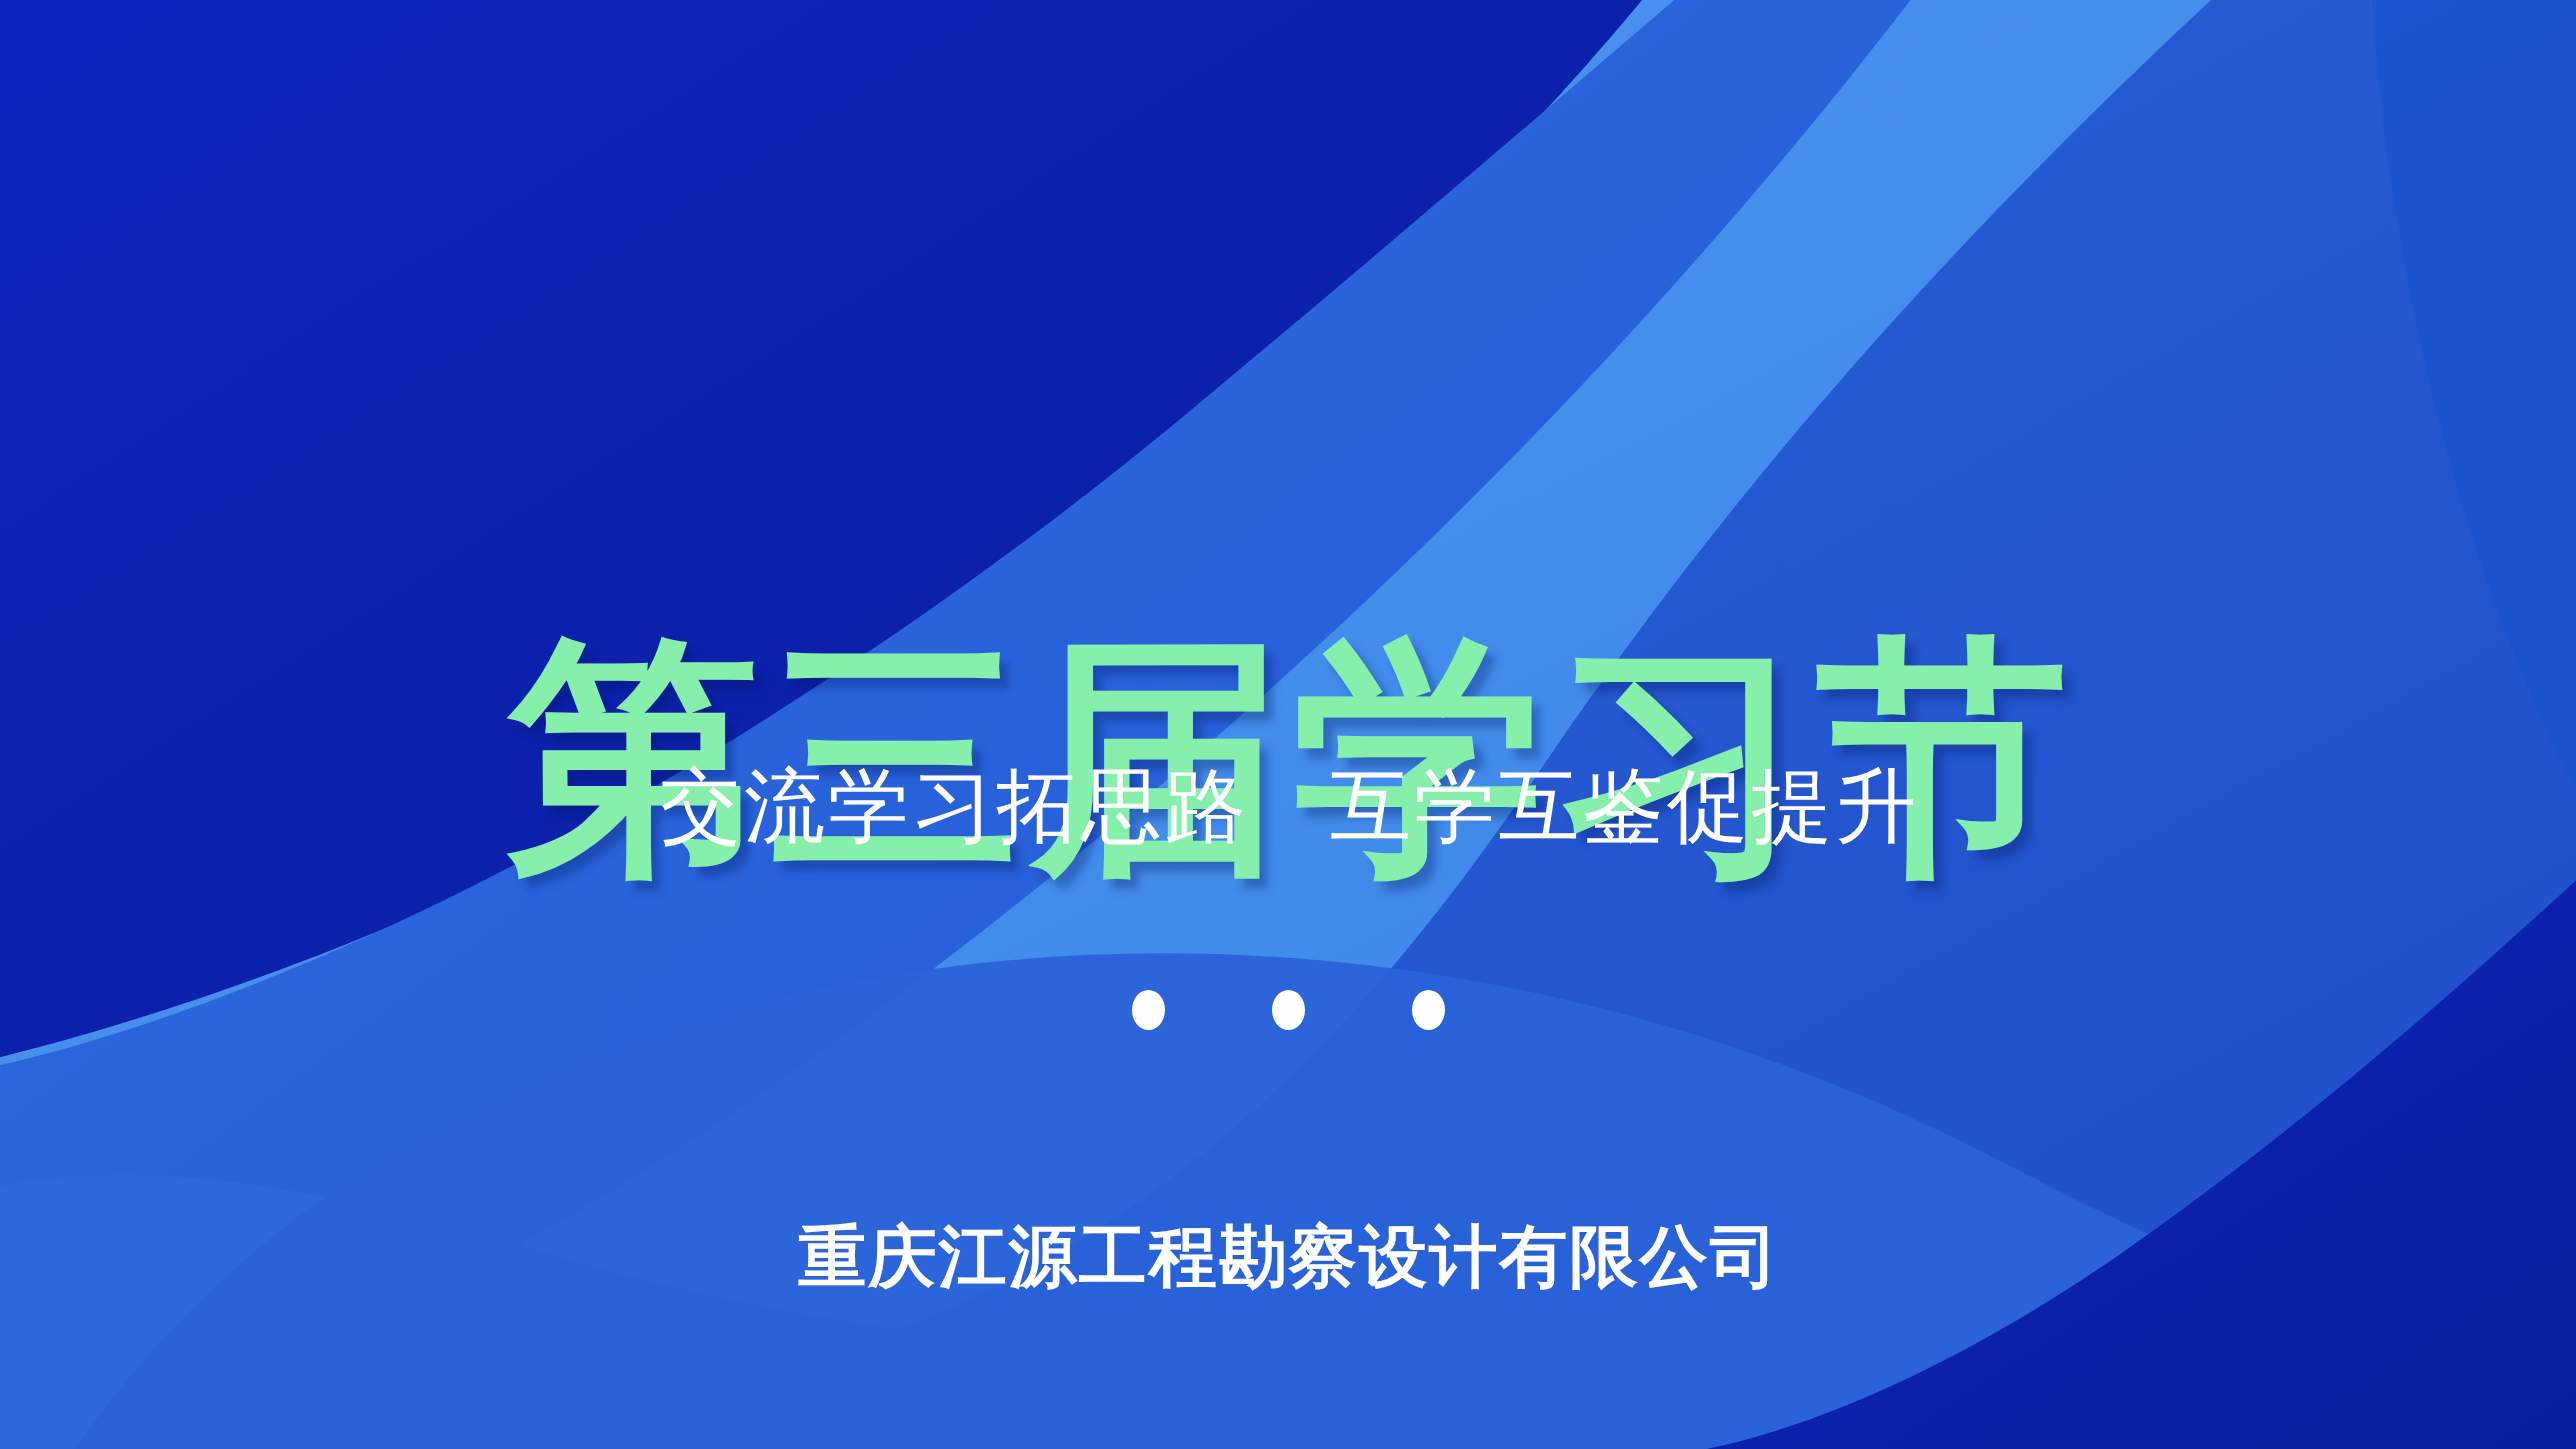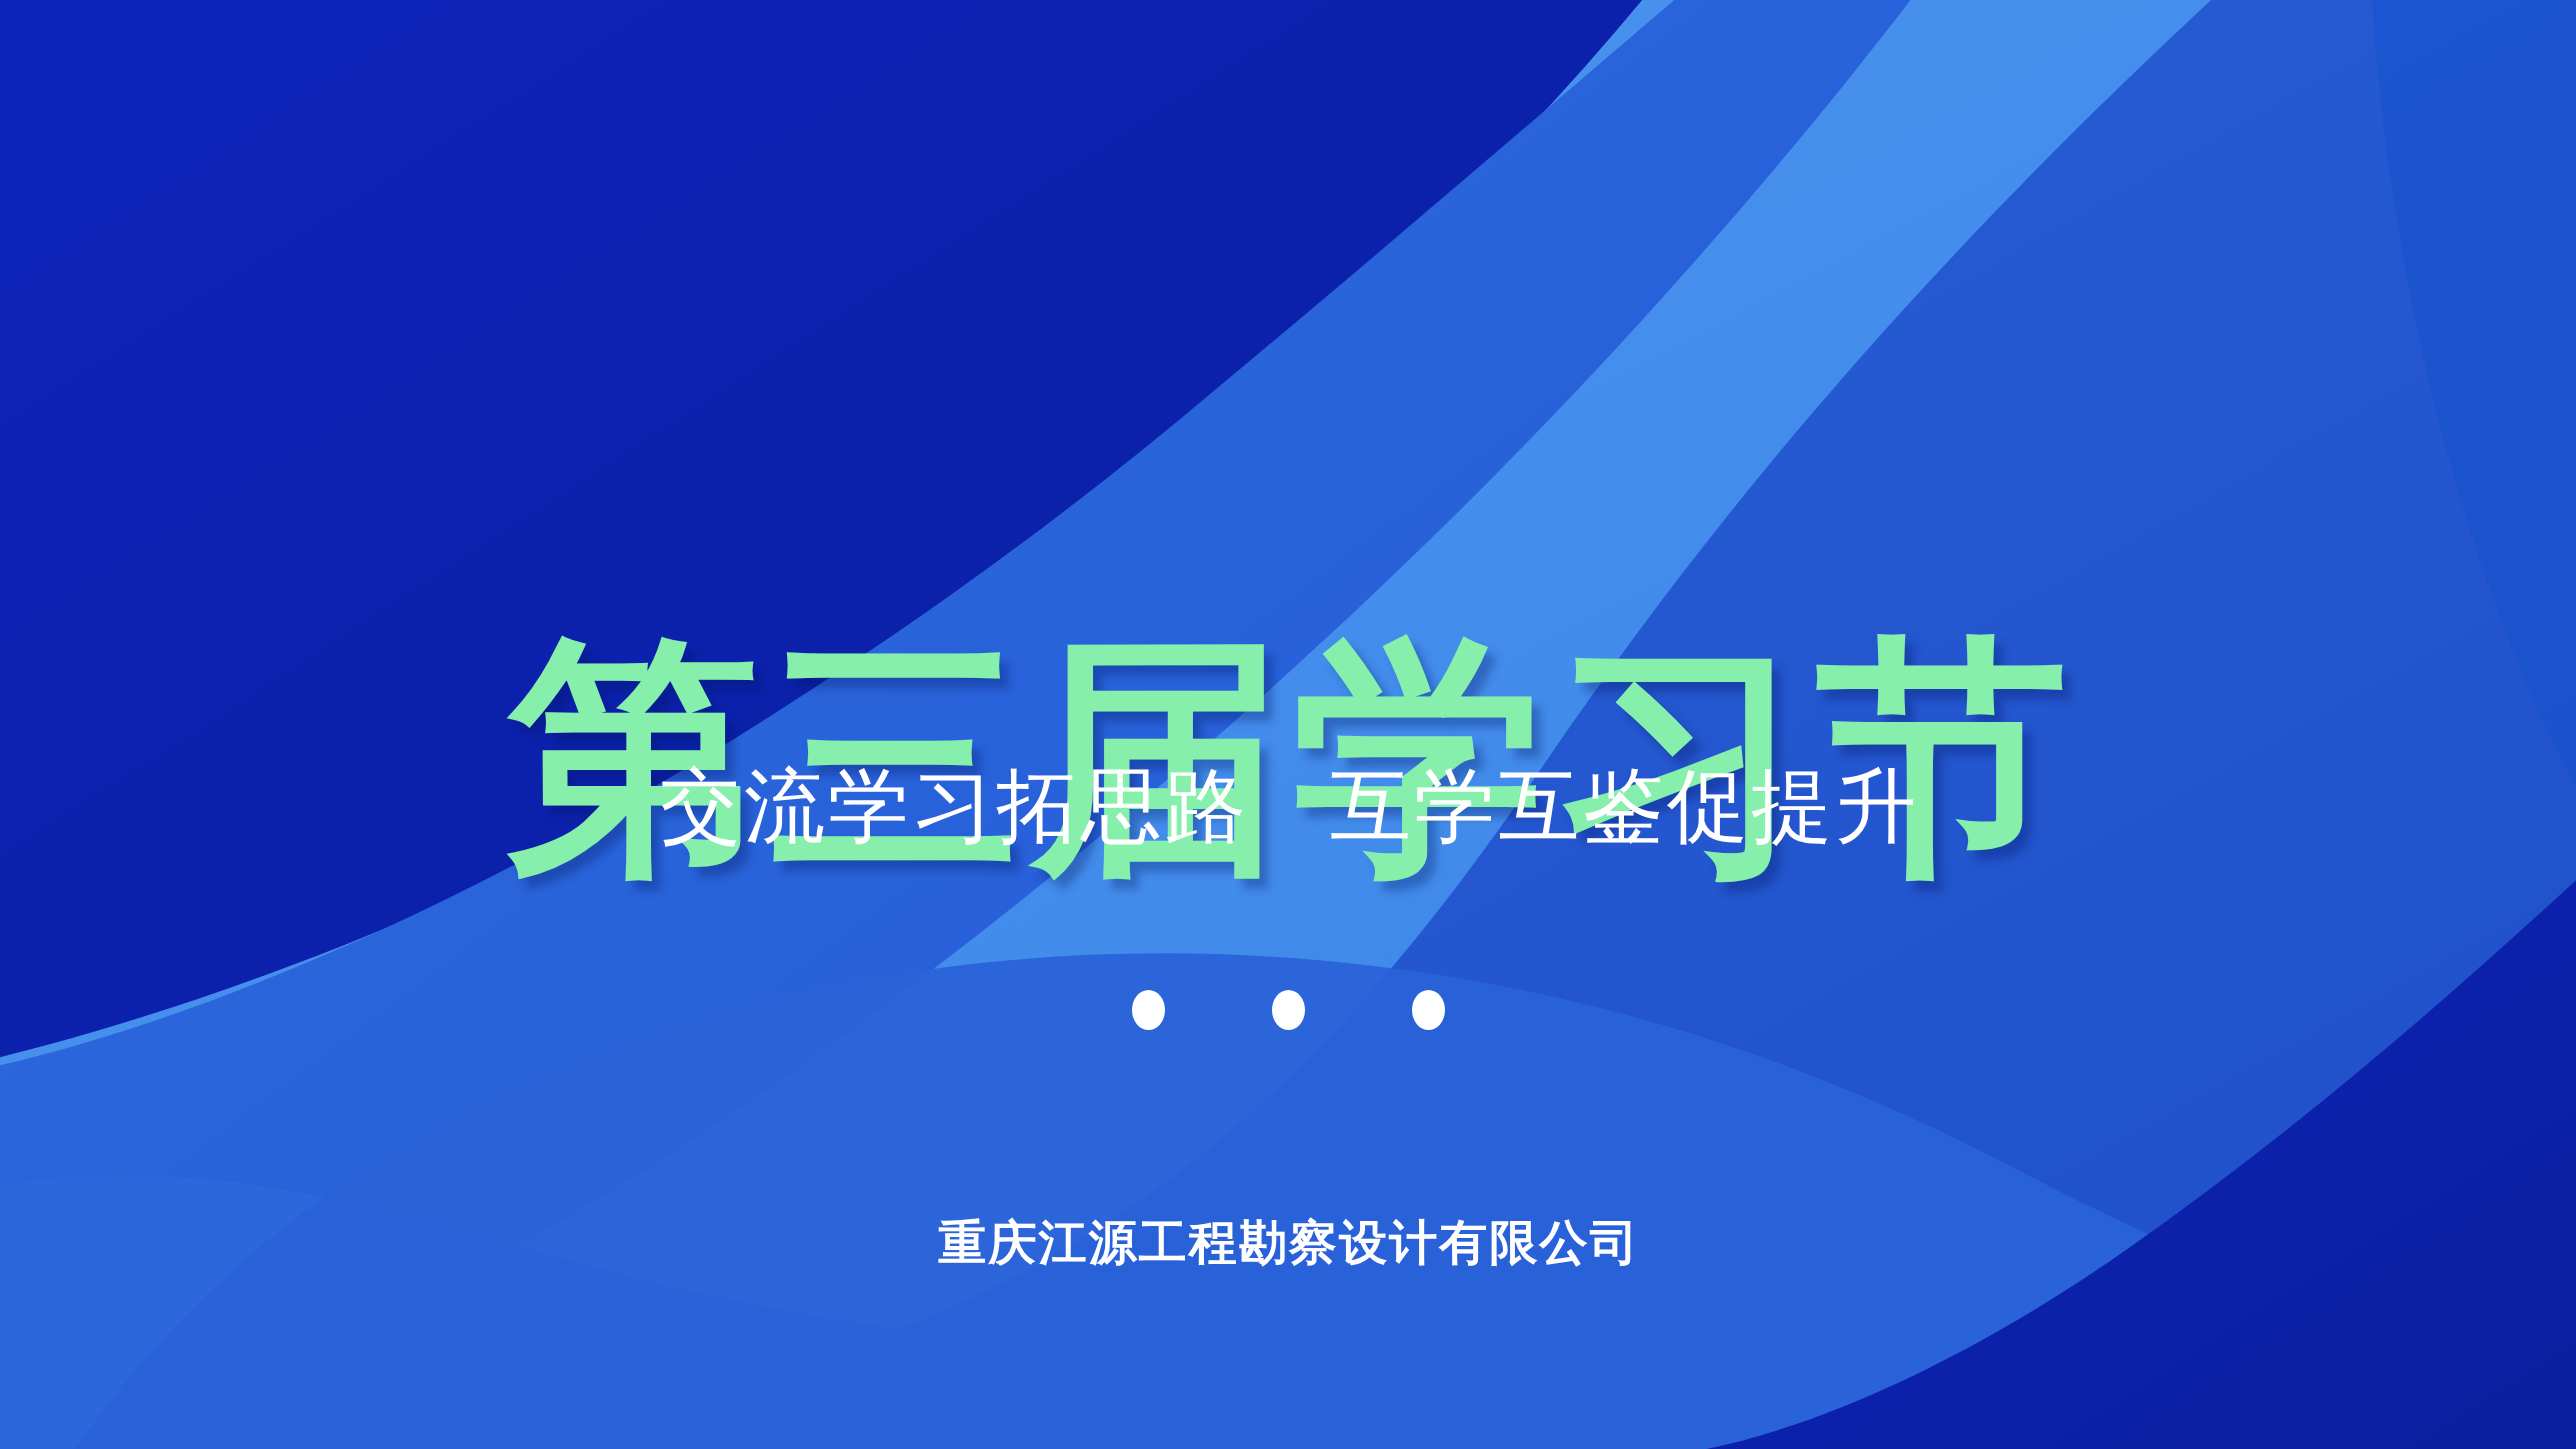--- a/index.html
+++ b/index.html
@@ -84,21 +84,21 @@
   }
 
   
   .company {
     position: absolute;
     top: 1212px;
     left: 0;
     width: 2576px;
     text-align: center;
     color: #ffffff;
-    font-size: 48px;
+    font-size: 68px;
     font-weight: 700;
     line-height: 1.3;
     letter-spacing: 2.1px;
     text-indent: 2.1px;
     white-space: nowrap;
   }
 </style>
 </head>
 <body>
 

